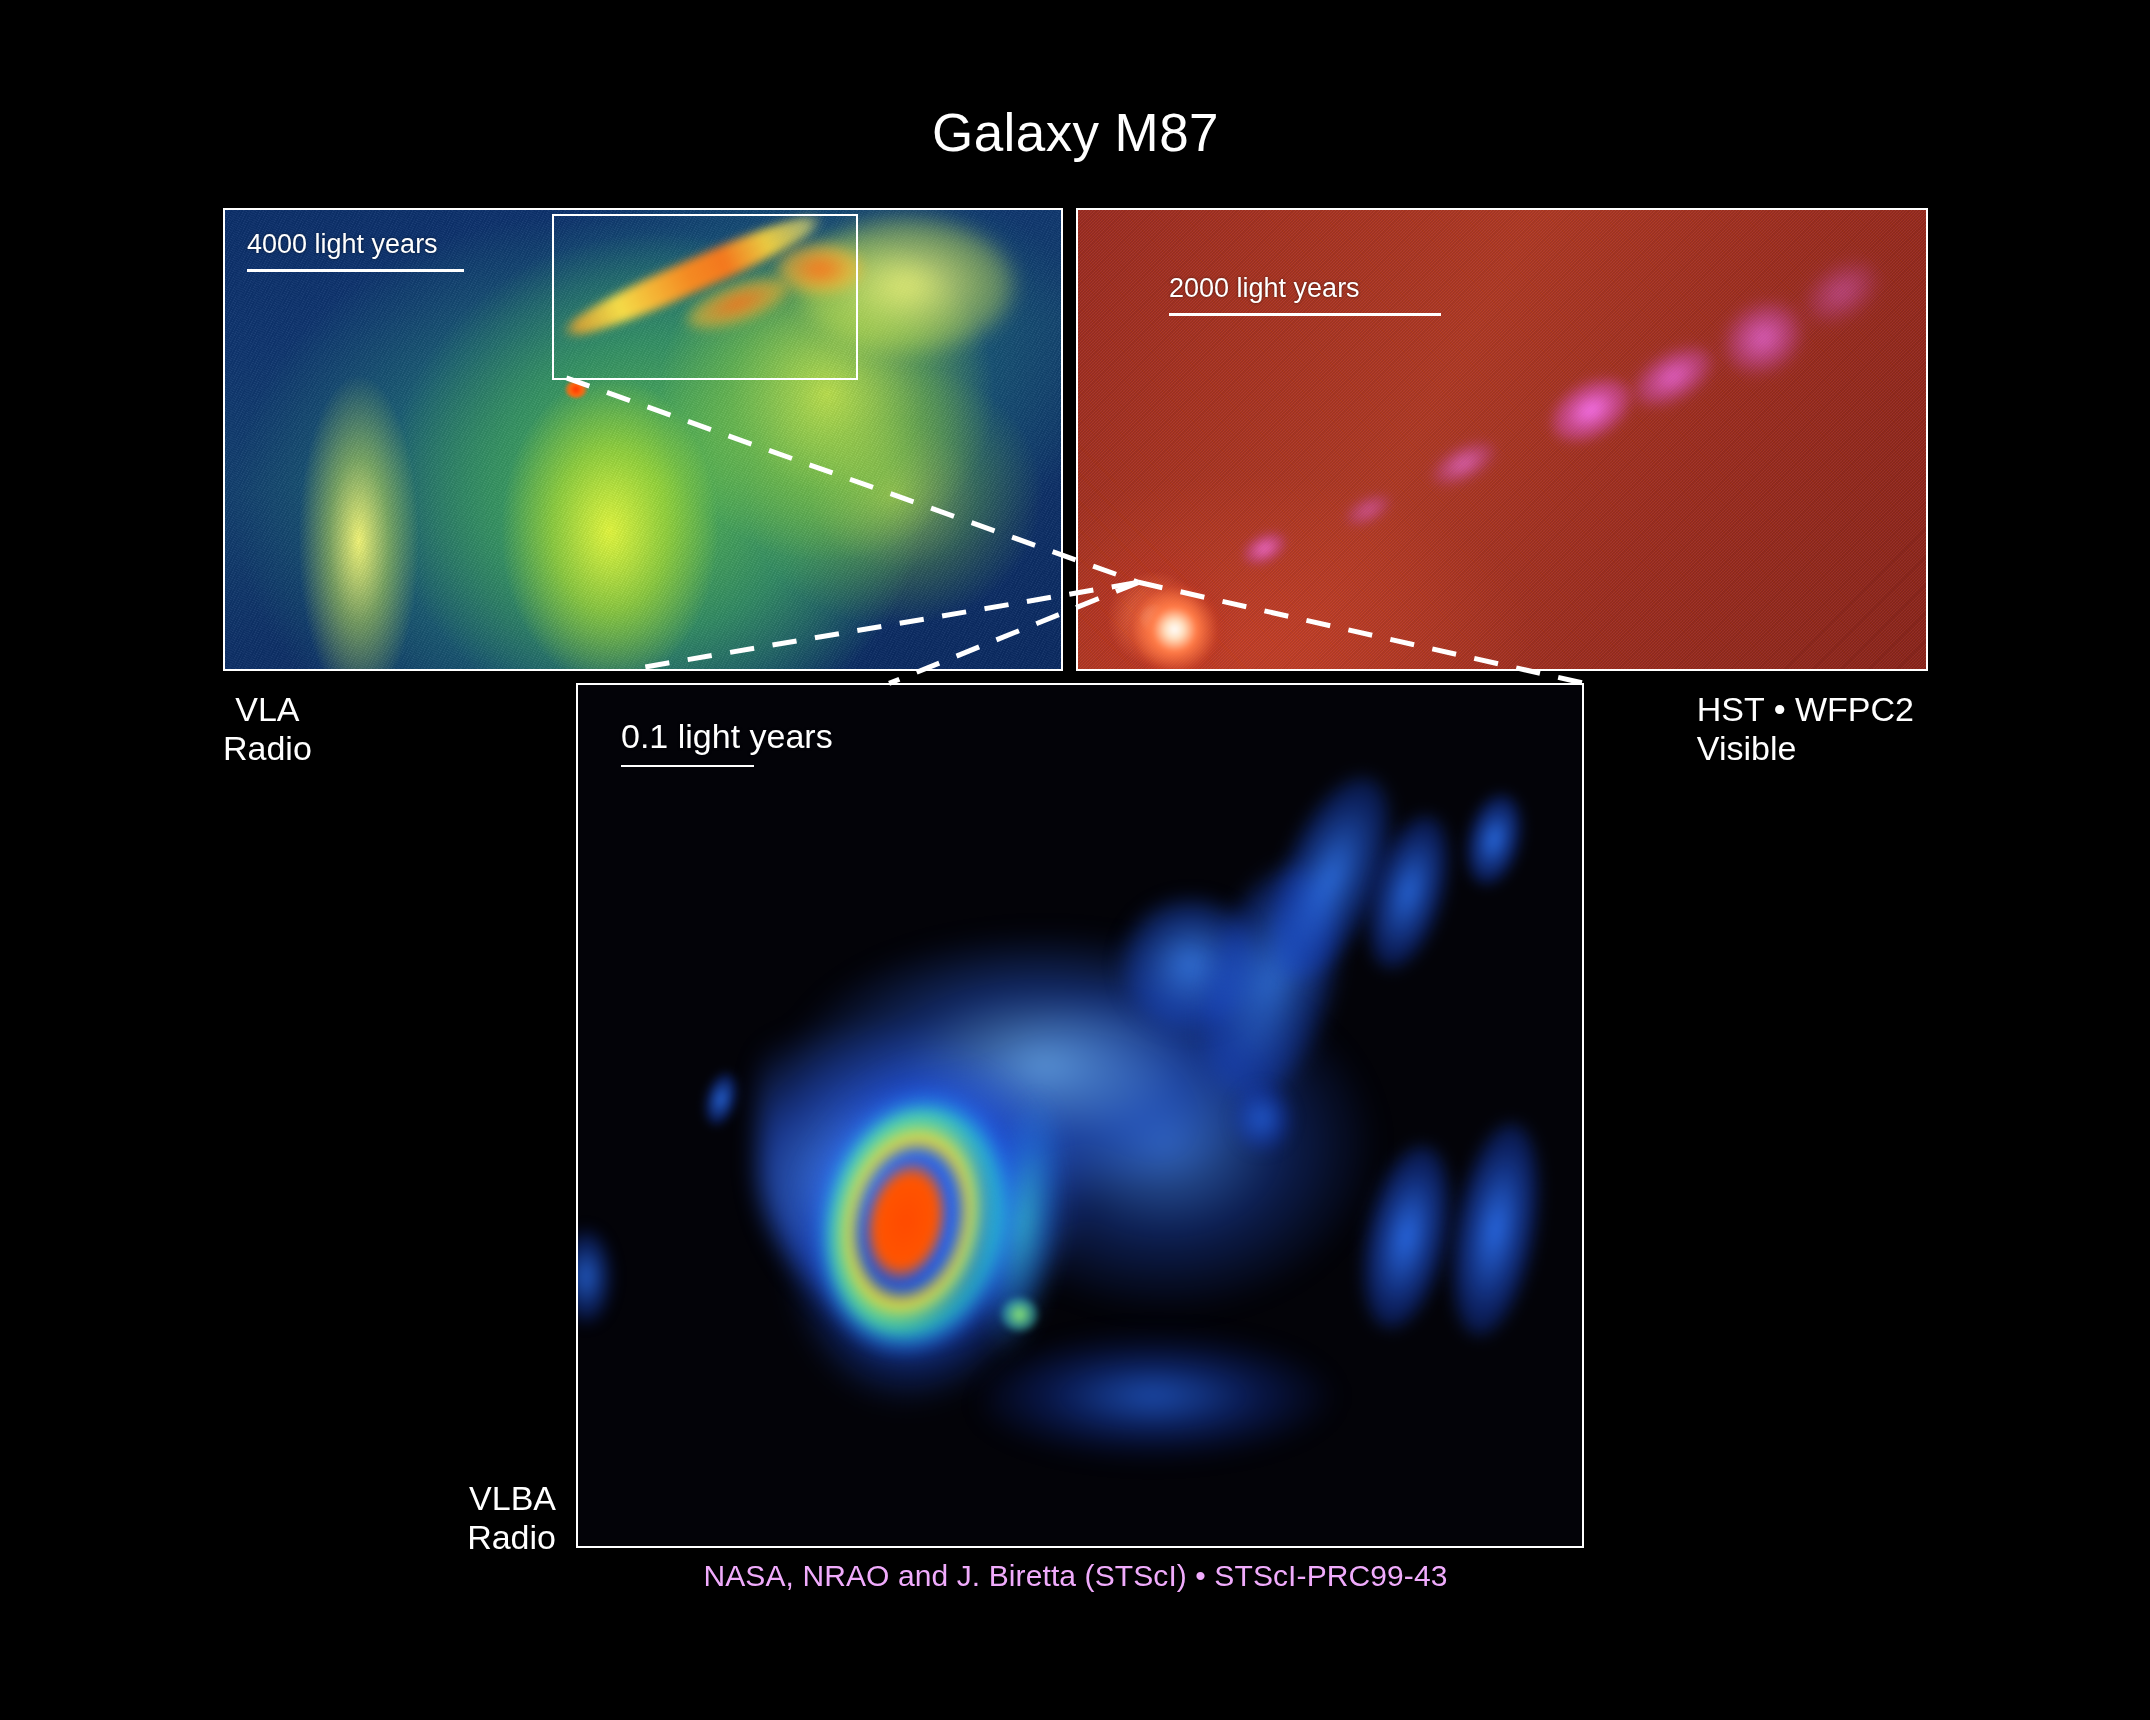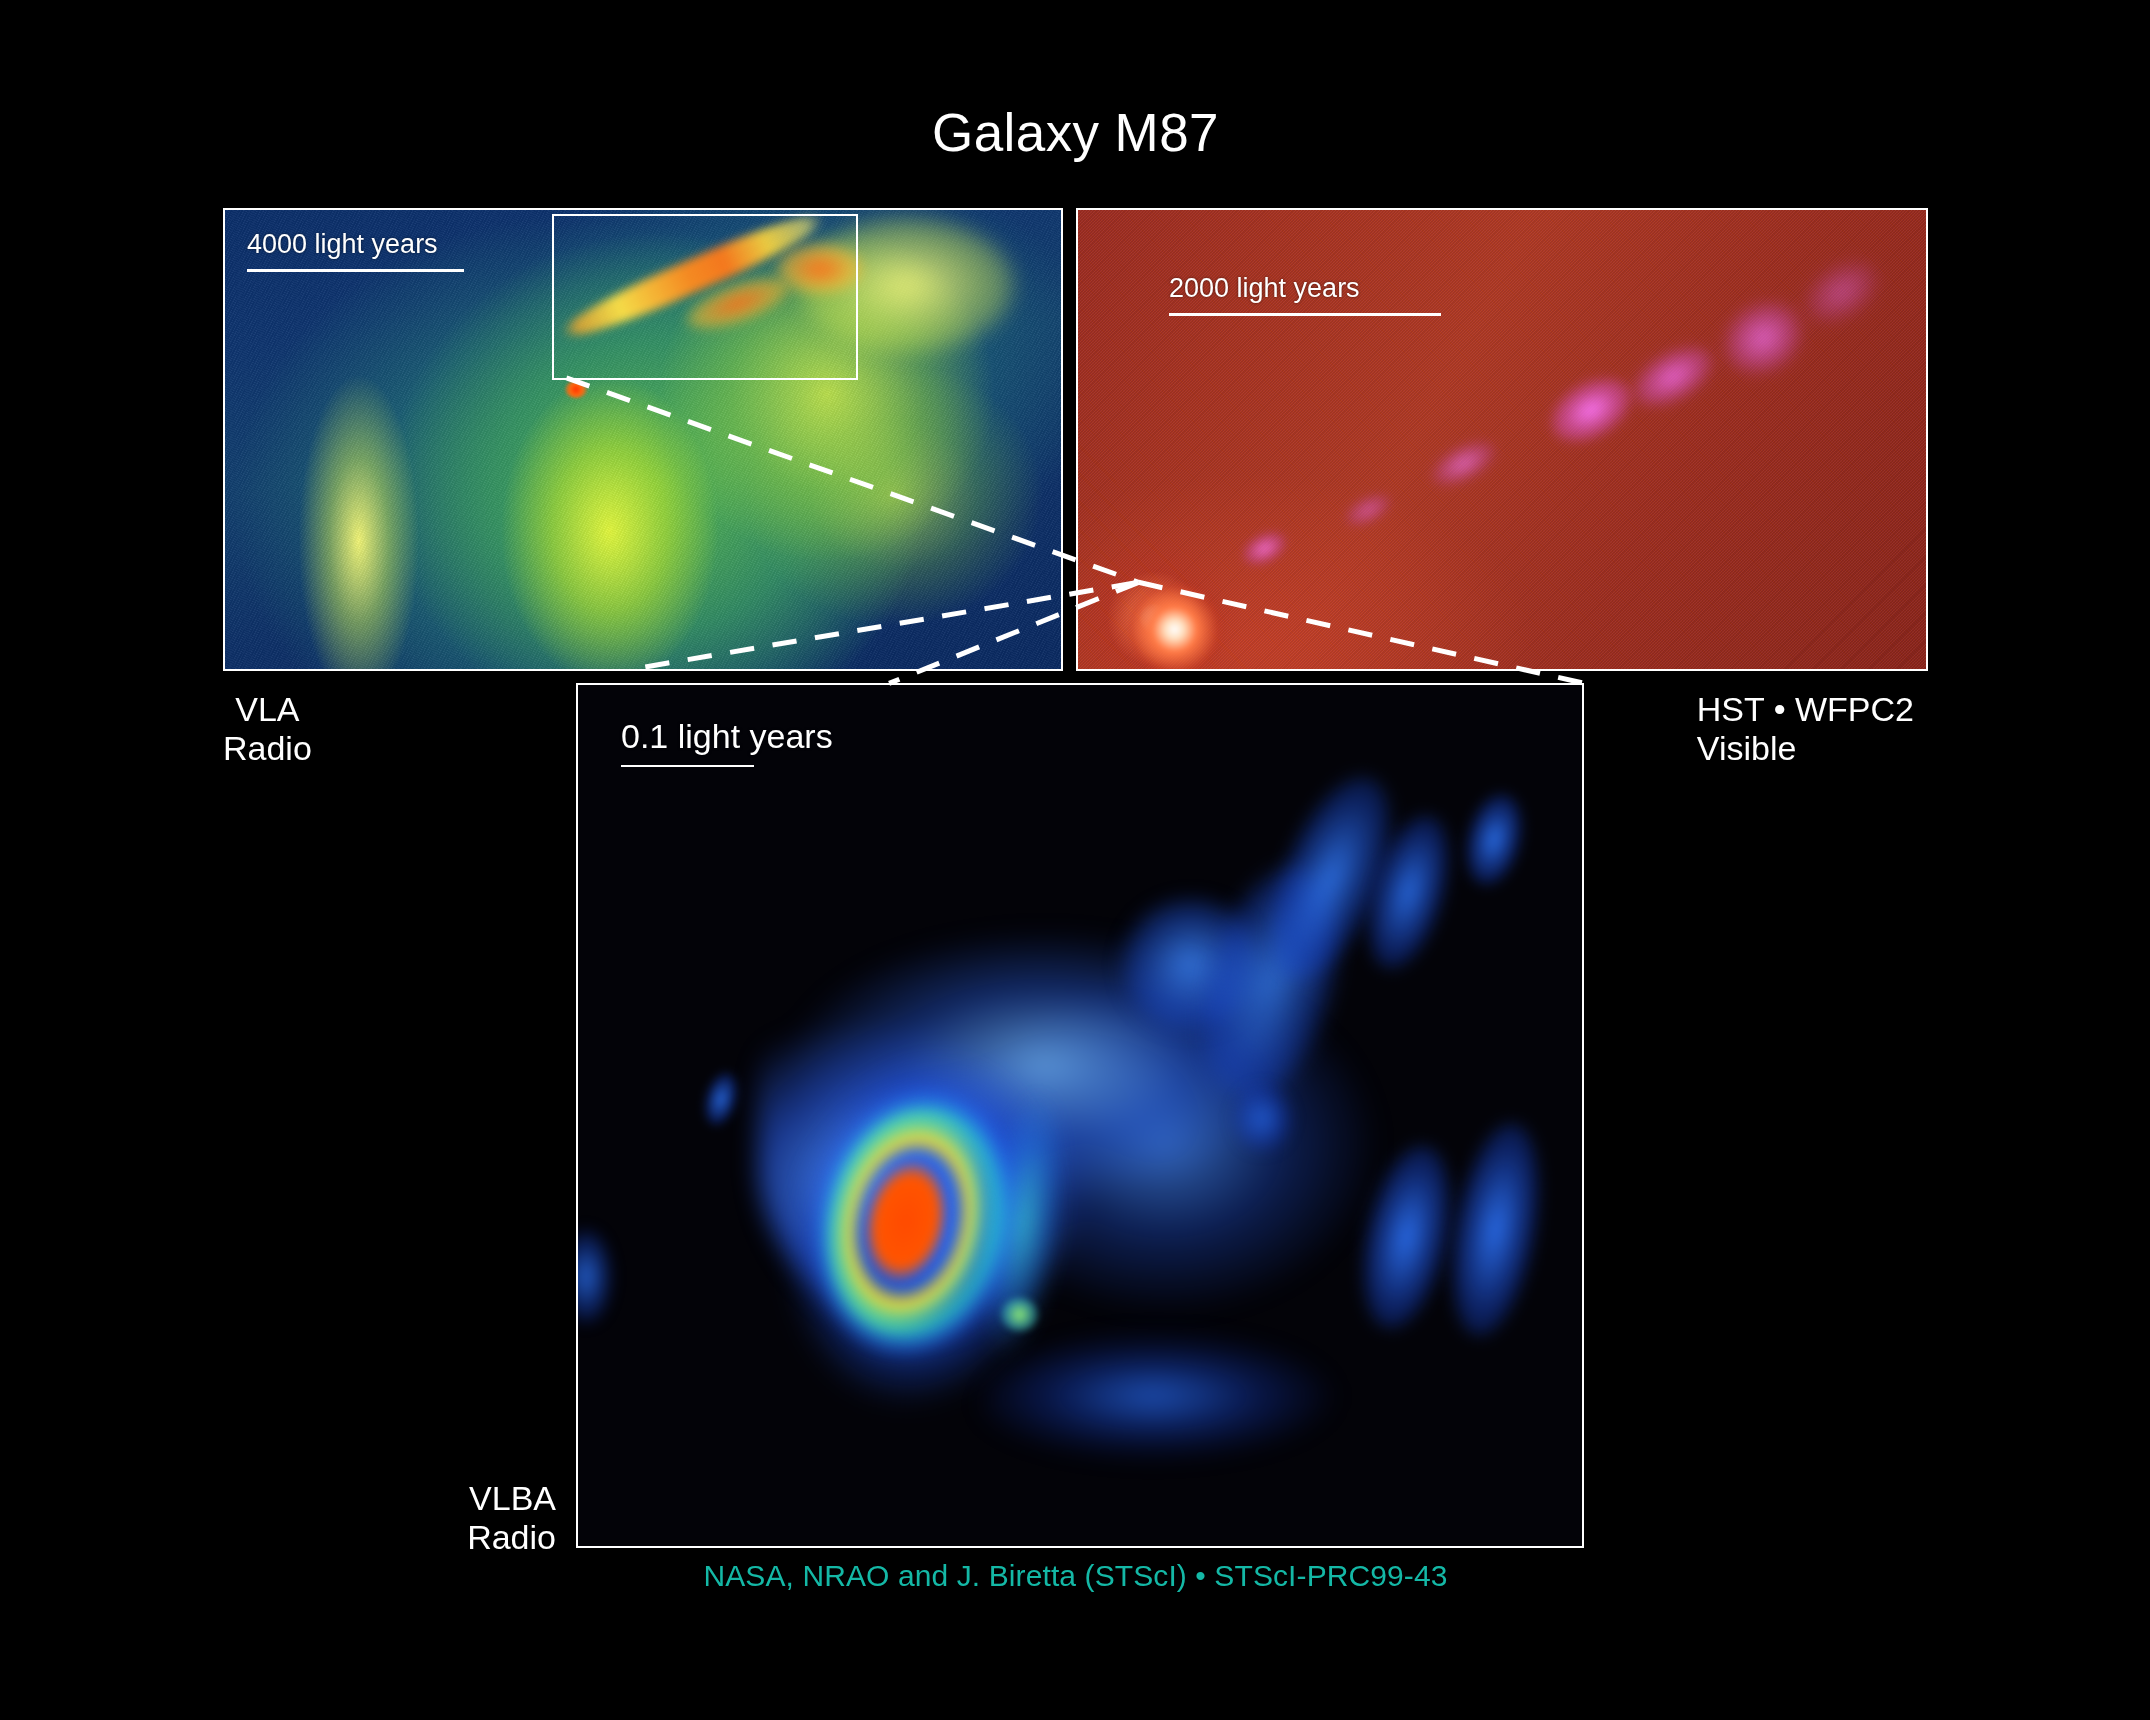--- a/index.html
+++ b/index.html
@@ -340,21 +340,21 @@
   #label-vlba  { right: 1595px; top: 1455px; text-align: right; margin-top: 24px; }
 
   
   #credit-line {
     position: absolute;
     left: 0;
     top: 1559px;
     width: 2151px;
     text-align: center;
     font-size: 30px;
-    color: #14b8a6;
+    color: #f0abfc;
     letter-spacing: 0.1px;
   }
 
   
   #connectors {
     position: absolute;
     left: 0;
     top: 0;
     width: 2151px;
     height: 1721px;

